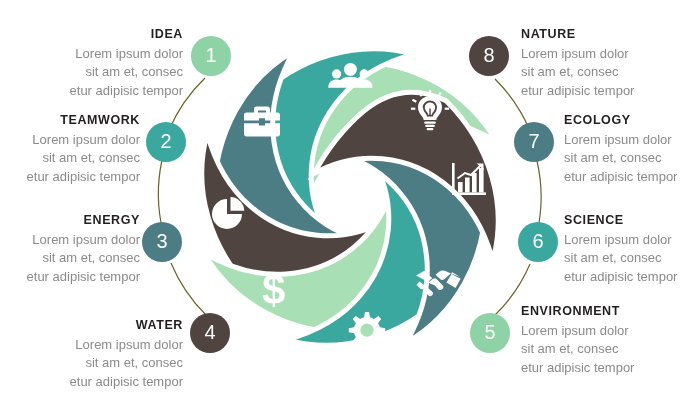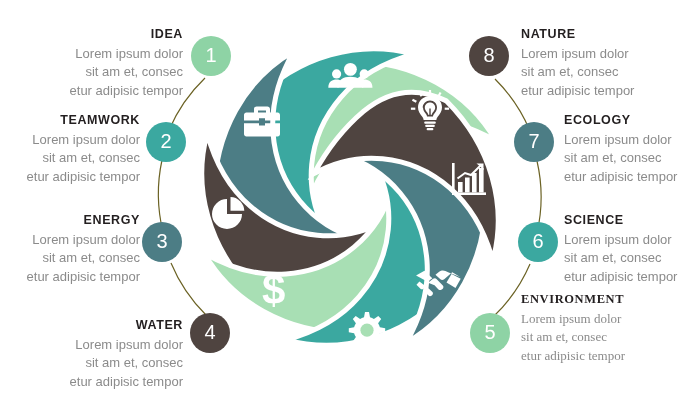--- a/index.html
+++ b/index.html
@@ -269,21 +269,21 @@
 
   <div class="label right" style="left:564px;top:213px;">
     <div class="title">SCIENCE</div>
     <div class="desc">
       <div>Lorem ipsum dolor</div>
       <div>sit am et, consec</div>
       <div>etur adipisic tempor</div>
     </div>
   </div>
 
-  <div class="label right" style="left:521px;top:292px;font-family:Liberation Serif, serif;">
+  <div class="label right" style="left:521px;top:304px;">
     <div class="title">ENVIRONMENT</div>
     <div class="desc">
       <div>Lorem ipsum dolor</div>
       <div>sit am et, consec</div>
       <div>etur adipisic tempor</div>
     </div>
   </div>
 
 </div>
 

